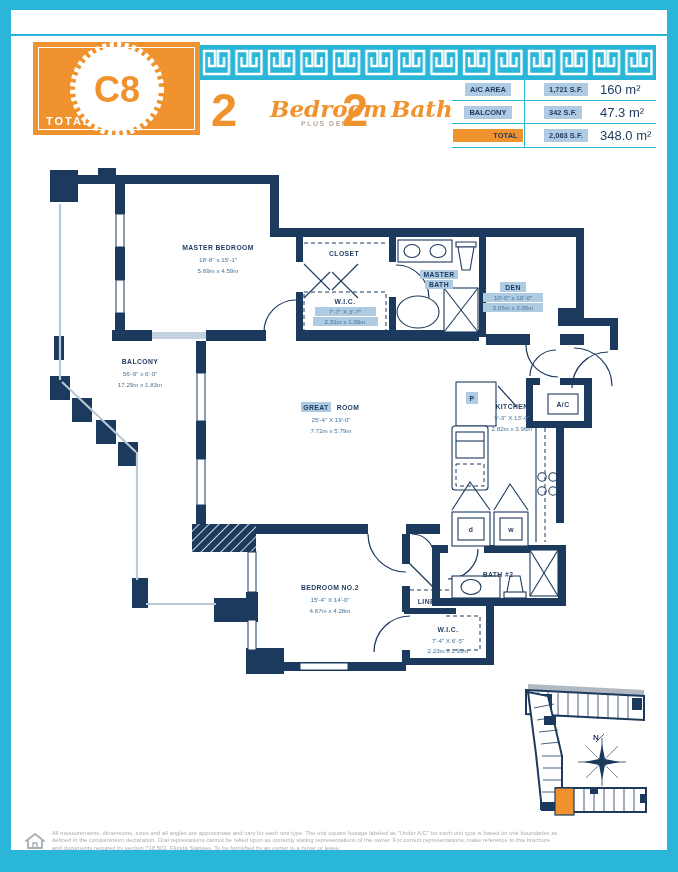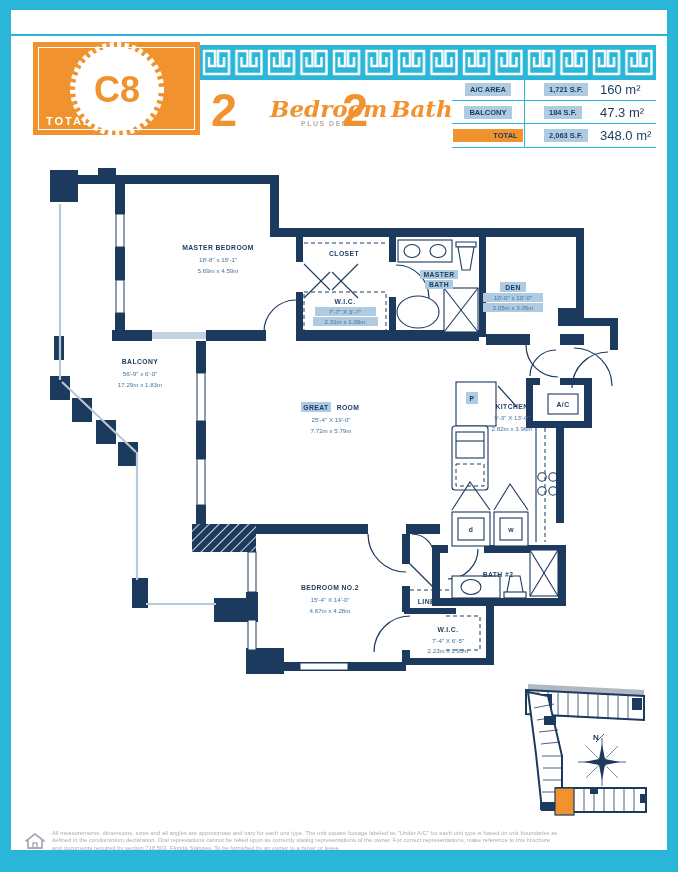--- a/index.html
+++ b/index.html
@@ -85,21 +85,21 @@
       <div class="tval">
           <span class="chip">1,721 S.F.</span>
         </div>
       <div class="tmetric">160 m²</div>
     </div>
     <div class="trow">
       <div class="tlabel">
           <span class="chip">BALCONY</span>
         </div>
       <div class="tval">
-          <span class="chip">184 S.F.</span>
+          <span class="chip">342 S.F.</span>
         </div>
       <div class="tmetric">47.3 m²</div>
     </div>
     <div class="trow">
       <div class="tlabel">
           <span class="chip orange">TOTAL</span>
         </div>
       <div class="tval">
           <span class="chip">2,063 S.F.</span>
         </div>

